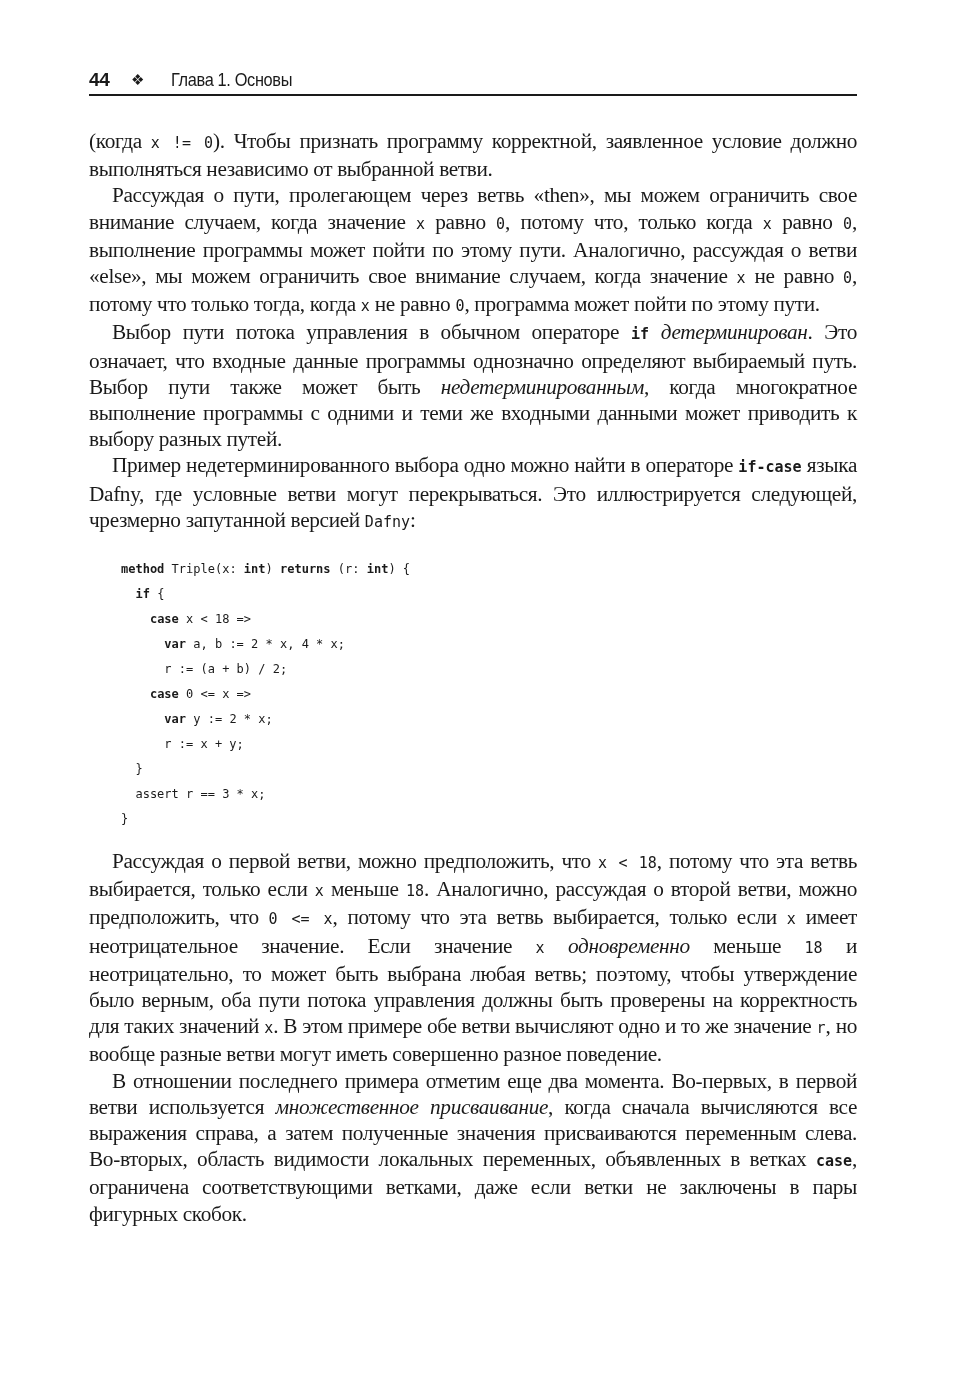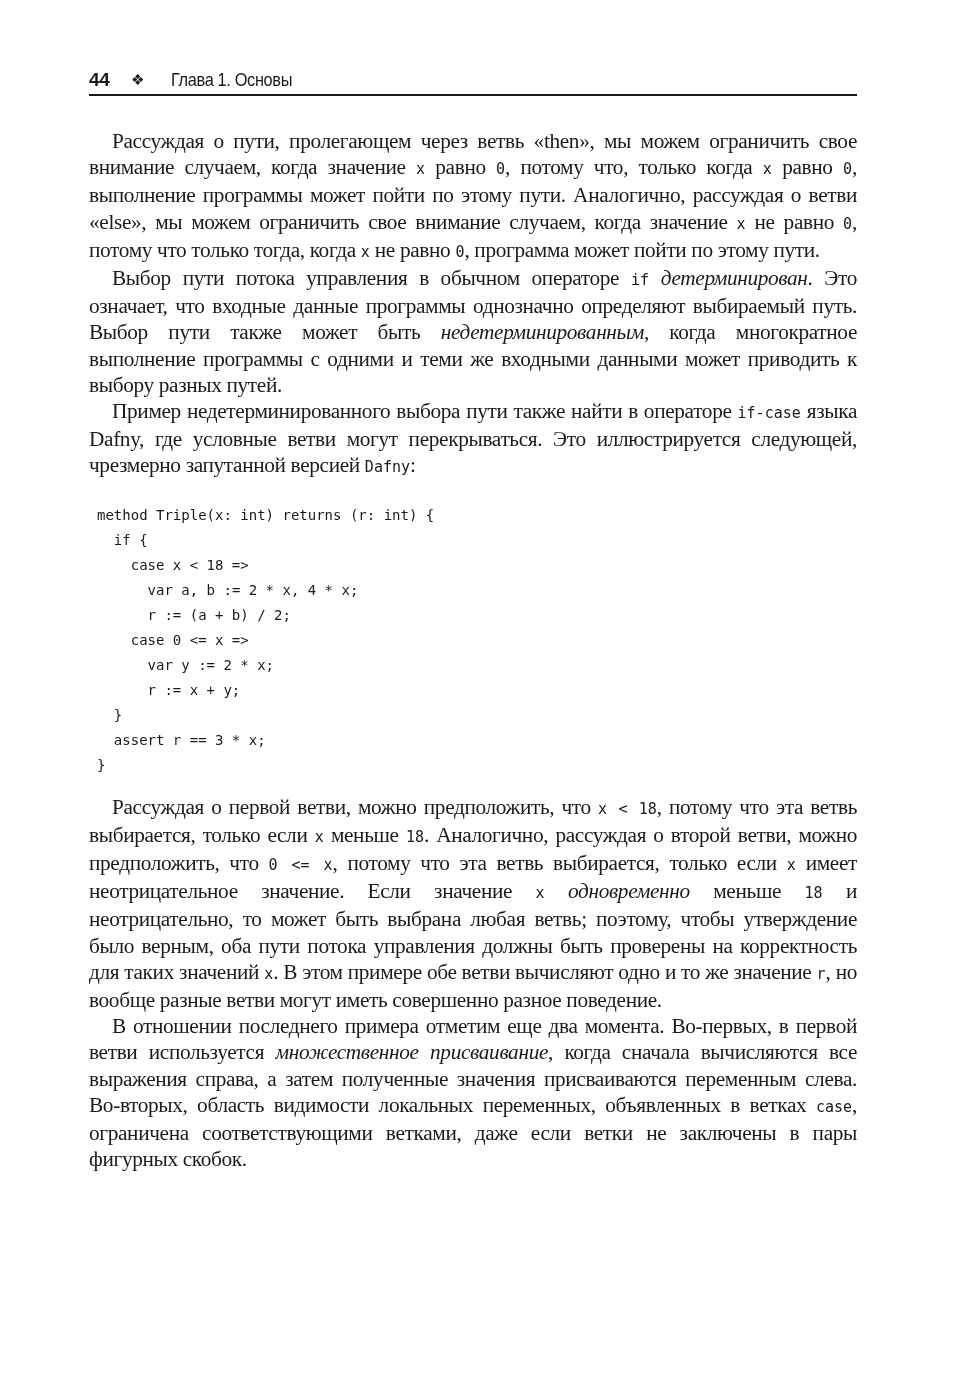--- a/index.html
+++ b/index.html
@@ -22,44 +22,45 @@
   .body-text { margin-top: 32px; }
   p.para {
     margin: 0; font-size: 21.3px; line-height: 26.2px;
     text-align: justify; letter-spacing: -0.35px;
   }
   p.para.indent { text-indent: 23px; }
   .code-inline {
     font-family: "DejaVu Sans Mono", "Liberation Mono", monospace;
     font-size: 15px; letter-spacing: 0;
   }
-  .code-kw { font-weight: normal; }
+  .code-kw { font-weight: bold; }
   .em { font-style: italic; margin-top: 39px; }
   pre.code-block {
-    margin: 22px 0 16px 8px;
+    margin: 22px 0 16px 32px;
     font-family: "DejaVu Sans Mono", "Liberation Mono", monospace;
-    font-size: 14px; line-height: 25px; color: #1a1a1a;
+    font-size: 12px; line-height: 25px; color: #1a1a1a;
   }
   .code-line { display: block; white-space: pre; height: 25px; }
 </style>
 </head>
 <body>
 
 <div class="page">
   <div class="running-head">
     <span class="page-number">44</span>
     <span class="ornament">❖</span>
     <span class="chapter-title">Глава 1. Основы</span>
   </div>
 
   <div class="body-text">
     <div id="paras-before">
+        <p class="para"><span>(когда </span><span class="code-inline">x != 0</span><span>). Чтобы признать программу корректной, заявленное условие должно выполняться независимо от выбранной ветви.</span></p>
         <p class="para indent"><span>Рассуждая о пути, пролегающем через ветвь «then», мы можем ограничить свое внимание случаем, когда значение </span><span class="code-inline">x</span><span> равно </span><span class="code-inline">0</span><span>, потому что, только когда </span><span class="code-inline">x</span><span> равно </span><span class="code-inline">0</span><span>, выполнение программы может пойти по этому пути. Аналогично, рассуждая о ветви «else», мы можем ограничить свое внимание случаем, когда значение </span><span class="code-inline">x</span><span> не равно </span><span class="code-inline">0</span><span>, потому что только тогда, когда </span><span class="code-inline">x</span><span> не равно </span><span class="code-inline">0</span><span>, программа может пойти по этому пути.</span></p>
         <p class="para indent"><span>Выбор пути потока управления в обычном операторе </span><span class="code-inline code-kw">if</span><span> </span><span class="em">детерминирован</span><span>. Это означает, что входные данные программы однозначно определяют выбираемый путь. Выбор пути также может быть </span><span class="em">недетерминированным</span><span>, когда многократное выполнение программы с одними и теми же входными данными может приводить к выбору разных путей.</span></p>
-        <p class="para indent"><span>Пример недетерминированного выбора пути также найти в операторе </span><span class="code-inline code-kw">if-case</span><span> языка Dafny, где условные ветви могут перекрываться. Это иллюстрируется следующей, чрезмерно запутанной версией </span><span class="code-inline">Dafny</span><span>:</span></p>
+        <p class="para indent"><span>Пример недетерминированного выбора одно можно найти в операторе </span><span class="code-inline code-kw">if-case</span><span> языка Dafny, где условные ветви могут перекрываться. Это иллюстрируется следующей, чрезмерно запутанной версией </span><span class="code-inline">Dafny</span><span>:</span></p>
       </div>
     <pre class="code-block" id="code-block"><span class="code-line"><span class="code-kw">method</span><span> Triple(x: </span><span class="code-kw">int</span><span>) </span><span class="code-kw">returns</span><span> (r: </span><span class="code-kw">int</span><span>) {</span></span><span class="code-line"><span>  </span><span class="code-kw">if</span><span> {</span></span><span class="code-line"><span>    </span><span class="code-kw">case</span><span> x &lt; 18 =&gt;</span></span><span class="code-line"><span>      </span><span class="code-kw">var</span><span> a, b := 2 * x, 4 * x;</span></span><span class="code-line"><span>      r := (a + b) / 2;</span></span><span class="code-line"><span>    </span><span class="code-kw">case</span><span> 0 &lt;= x =&gt;</span></span><span class="code-line"><span>      </span><span class="code-kw">var</span><span> y := 2 * x;</span></span><span class="code-line"><span>      r := x + y;</span></span><span class="code-line"><span>  }</span></span><span class="code-line"><span>  assert r == 3 * x;</span></span><span class="code-line"><span>}</span></span></pre>
     <div id="paras-after">
         <p class="para indent"><span>Рассуждая о первой ветви, можно предположить, что </span><span class="code-inline">x &lt; 18</span><span>, потому что эта ветвь выбирается, только если </span><span class="code-inline">x</span><span> меньше </span><span class="code-inline">18</span><span>. Аналогично, рассуждая о второй ветви, можно предположить, что </span><span class="code-inline">0 &lt;= x</span><span>, потому что эта ветвь выбирается, только если </span><span class="code-inline">x</span><span> имеет неотрицательное значение. Если значение </span><span class="code-inline">x</span><span> </span><span class="em">одновременно</span><span> меньше </span><span class="code-inline">18</span><span> и неотрицательно, то может быть выбрана любая ветвь; поэтому, чтобы утверждение было верным, оба пути потока управления должны быть проверены на корректность для таких значений </span><span class="code-inline">x</span><span>. В этом примере обе ветви вычисляют одно и то же значение </span><span class="code-inline">r</span><span>, но вообще разные ветви могут иметь совершенно разное поведение.</span></p>
         <p class="para indent"><span>В отношении последнего примера отметим еще два момента. Во-первых, в первой ветви используется </span><span class="em">множественное присваивание</span><span>, когда сначала вычисляются все выражения справа, а затем полученные значения присваиваются переменным слева. Во-вторых, область видимости локальных переменных, объявленных в ветках </span><span class="code-inline code-kw">case</span><span>, ограничена соответствующими ветками, даже если ветки не заключены в пары фигурных скобок.</span></p>
       </div>
   </div>
 </div>
 
 </body></html>

